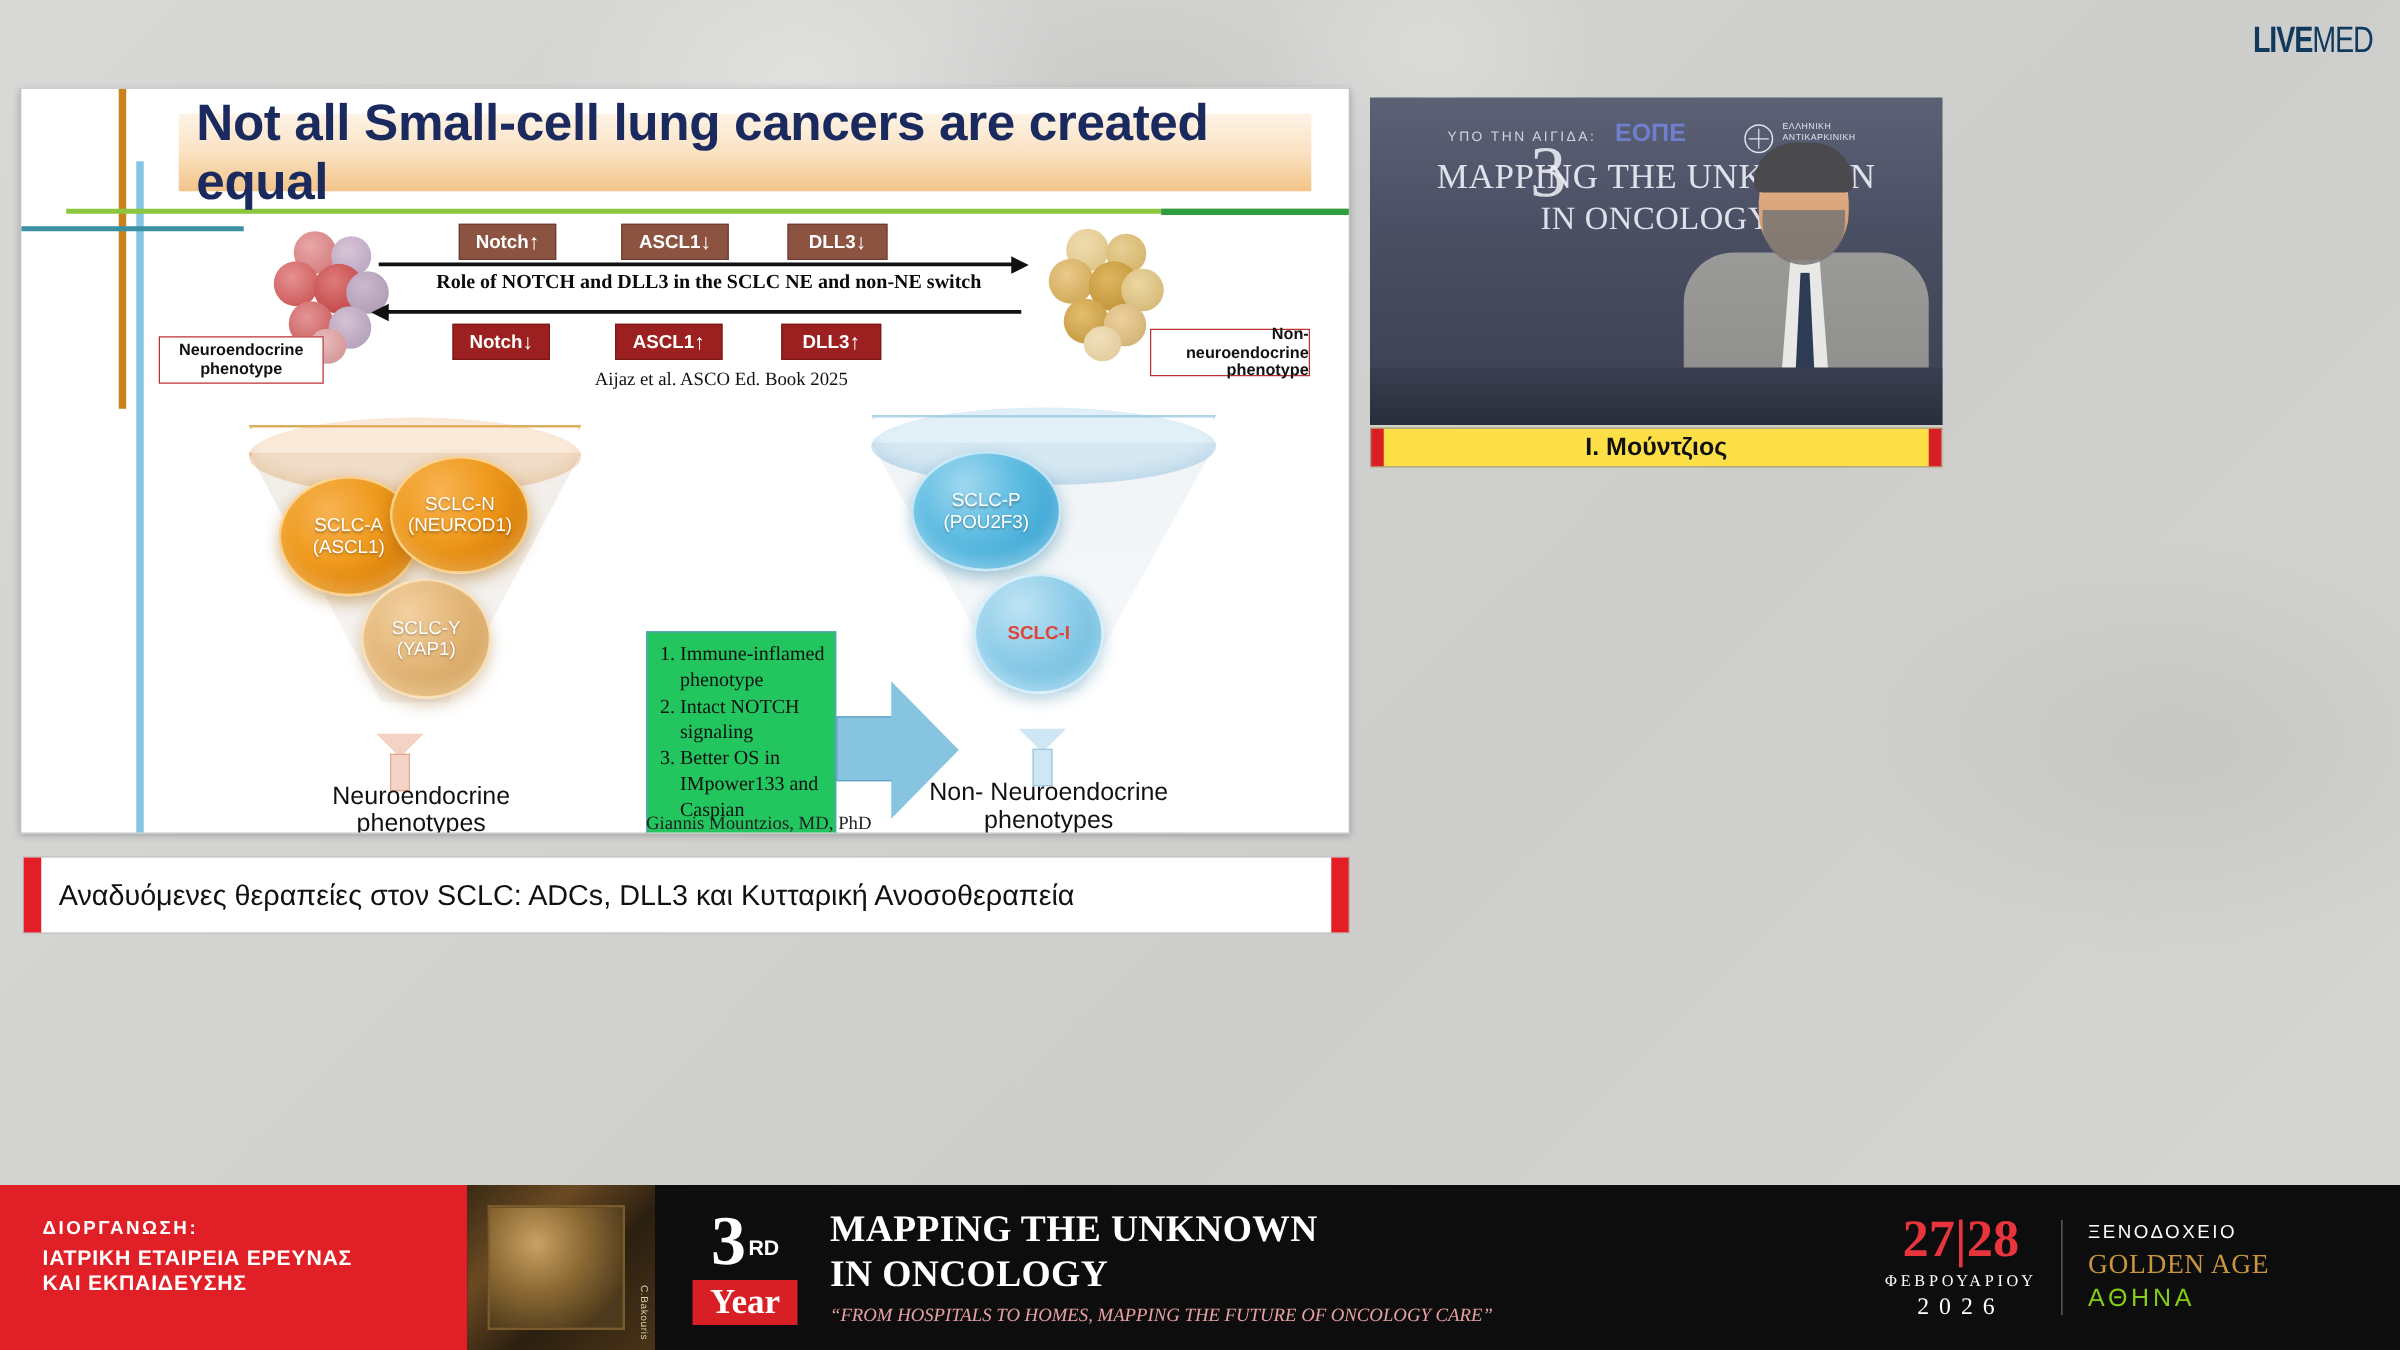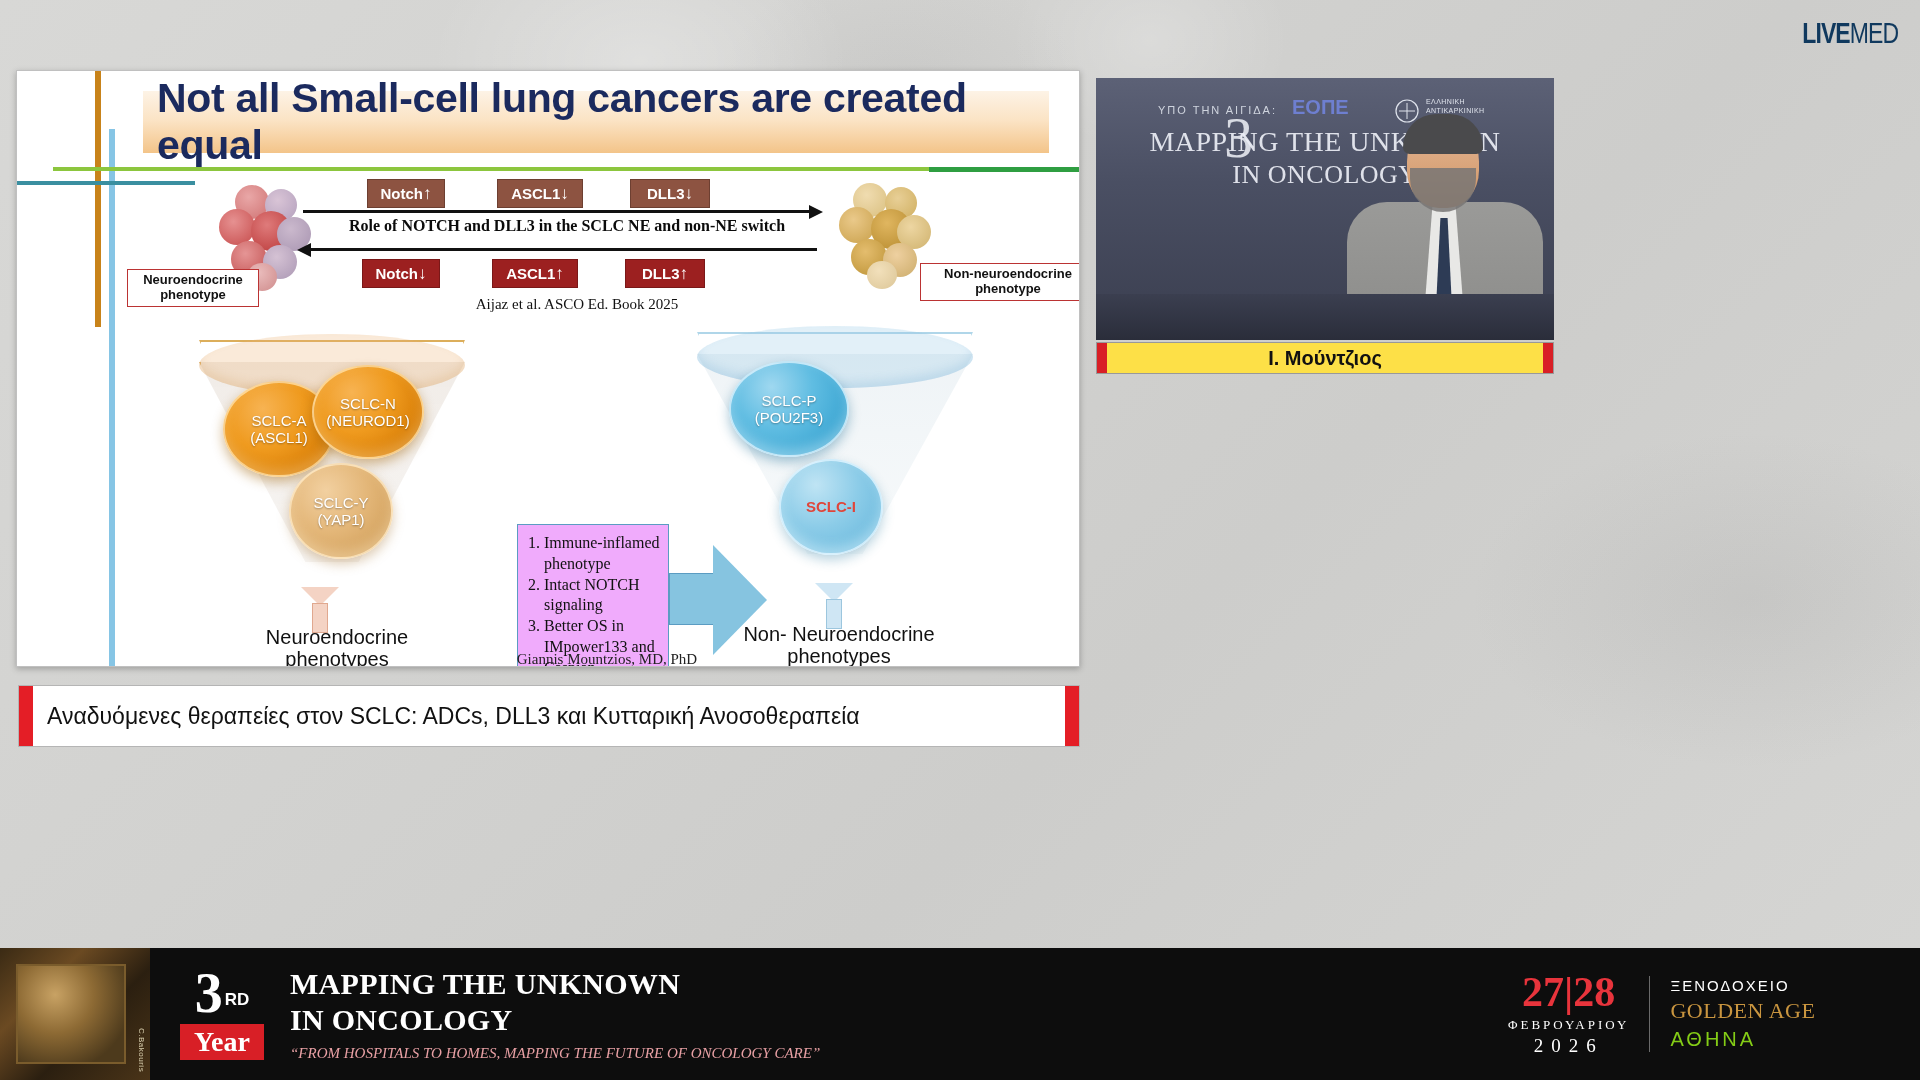--- a/index.html
+++ b/index.html
@@ -129,21 +129,21 @@
   }
 
   
   .phenobox {
     position: absolute; border: 1px solid #b33; background: #fff;
     font-weight: 700; font-size: 13px; color: #111; text-align: center;
     display:flex; align-items:center; justify-content:center;
     font-family: "Liberation Sans", sans-serif; line-height: 1.15;
   }
   .pb-left  { left: 110px; top: 198px; width: 132px; height: 38px; }
-  .pb-right { left: 903px; top: 192px; width: 176px; height: 38px; }
+  .pb-right { left: 903px; top: 192px; width: 128px; height: 38px; text-align: right; }
 
   .citation {
     position: absolute; left: 350px; top: 225px; width: 420px;
     text-align: center; font-family: "Liberation Serif", serif;
     font-size: 15px; color: #111;
   }
 
   
   .funnel { position: absolute; }
   .funnel .bowl {
@@ -218,22 +218,22 @@
   .oa-right .shaft { background:#cfe6f4; border:1px solid #9cc6de; }
   .oa-right .head  { border-top: 19px solid #cfe6f4; }
 
   .funnel-caption {
     position: absolute; text-align: center; font-size: 20px; color: #111;
     font-family: "Liberation Sans", sans-serif; line-height: 1.1;
   }
 
   
   .bluebox {
-    position: absolute; left: 500px; top: 453px; width: 152px; height: 203px;
-    background: #f0abfc; border: 1px solid #5b9cc2;
+    position: absolute; left: 500px; top: 434px; width: 152px; height: 203px;
+    background: #22c55e; border: 1px solid #5b9cc2;
     font-family: "Liberation Serif", serif; font-size: 16px; color: #111;
     padding: 8px 6px 6px 6px;
   }
   .bluebox ol { margin: 0 0 0 20px; padding: 0; }
   .bluebox li { margin-bottom: 0px; line-height: 1.3; }
 
   .bigarrow {
     position: absolute; left: 652px; top: 474px; width: 98px; height: 110px;
   }
   .bigarrow .body {
@@ -624,20 +624,25 @@
   <div class="redbar-r"></div>
 </div>
 
 <div class="lower-bar">
   <div class="redbar-l"></div>
   <div class="txt">Αναδυόμενες θεραπείες στον SCLC: ADCs, DLL3 και Κυτταρική Ανοσοθεραπεία</div>
   <div class="redbar-r"></div>
 </div>
 
 <div class="footer">
+  <div class="f-left">
+    <div class="l1">ΔΙΟΡΓΑΝΩΣΗ:</div>
+    <div class="l2">ΙΑΤΡΙΚΗ ΕΤΑΙΡΕΙΑ ΕΡΕΥΝΑΣ</div>
+    <div class="l3">ΚΑΙ ΕΚΠΑΙΔΕΥΣΗΣ</div>
+  </div>
 
   <div class="f-art">
     <div class="frame"></div>
     <div class="sig">C.Bakouris</div>
   </div>
 
   <div class="f-mid">
     <div style="display:flex;flex-direction:column;align-items:center;">
       <div>
         <span class="f-num3">3</span><span class="f-rd">RD</span>

